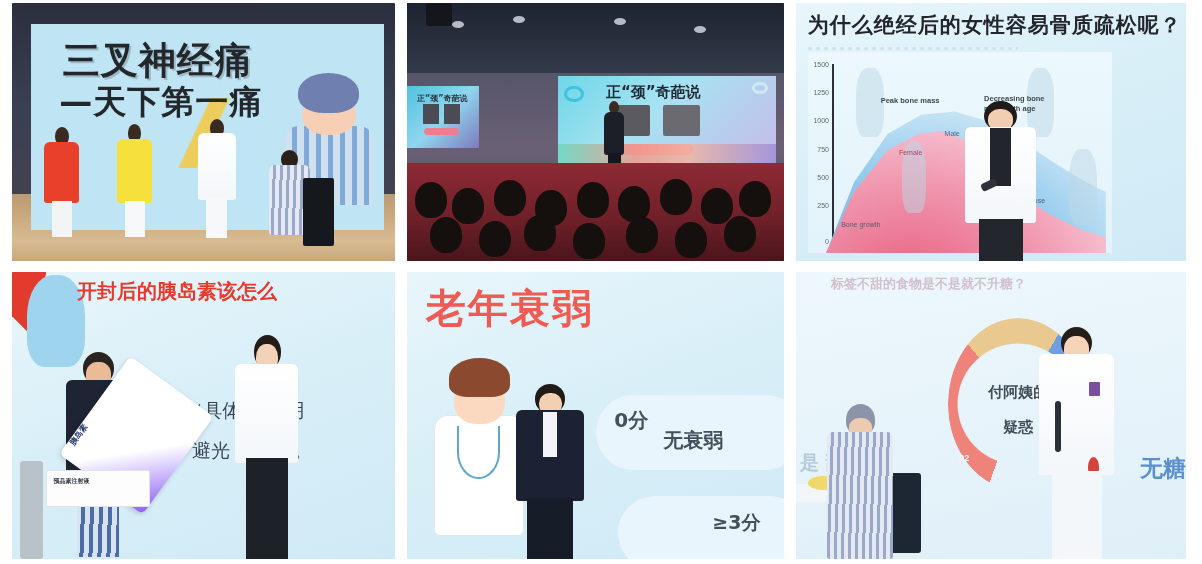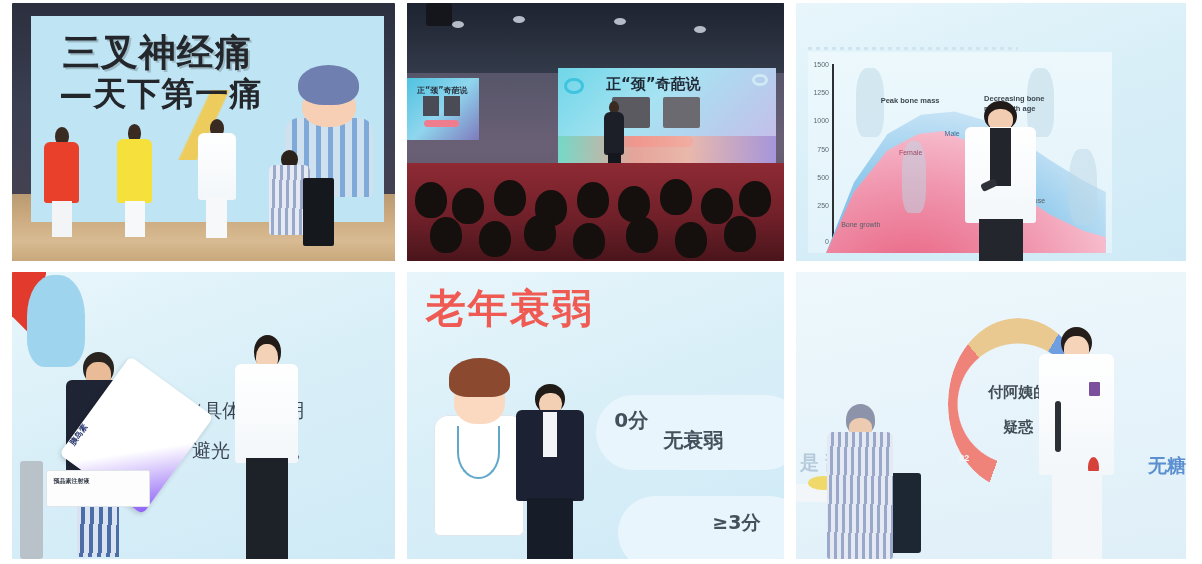--- a/index.html
+++ b/index.html
@@ -29,20 +29,21 @@
     border-radius: 1px;
   }
   .scene { position: absolute; inset: 0; overflow: hidden; }
 
   
   .wall { position:absolute; inset:0; background: linear-gradient(180deg,#2b2f3e 0%,#3a3f52 40%,#4a4352 100%); }
   .screen {
     position: absolute;
     background: #cfe9f5;
     overflow: hidden;
+    margin-top: 8px;
   }
   .floor {
     position:absolute; left:0; right:0; bottom:0;
     background: linear-gradient(180deg,#b99a72 0%,#caa87e 30%,#d8bb92 70%,#c8a87c 100%);
   }
   .slidebg {
     position:absolute; inset:0;
     background: linear-gradient(160deg,#e8f6fb 0%,#d9eff8 45%,#cfeaf6 100%);
   }
 
@@ -149,21 +150,21 @@
   .t6-ring  { position:absolute; left:39%; top:16%; width:36%; height:60%; }
   .t6-arc   { position:absolute; inset:0; border-radius:50%;
               background: conic-gradient(from 200deg, #ef8279 0deg 120deg, #e9c98f 120deg 190deg, #6f9fe0 190deg 280deg, rgba(0,0,0,0) 280deg 360deg);
               -webkit-mask: radial-gradient(circle at 50% 50%, transparent 54%, #000 55%);
               mask: radial-gradient(circle at 50% 50%, transparent 54%, #000 55%);}
   .t6-num   { position:absolute; font-size:9px; color:#f4f8fb; font-family:"Liberation Sans",sans-serif; font-weight:bold;}
   .t6-ringtext { position:absolute; width:100%; text-align:center; font-size:15px; color:#424d57;
               font-family:"DejaVu Sans",sans-serif; font-weight:bold;}
   .t6-q     { position:absolute; left:1%; top:62%; font-size:19px; color:#a8c0d4;
               font-family:"DejaVu Sans",sans-serif; font-weight:bold; white-space:nowrap; opacity:.8;}
-  .t6-r     { position:absolute; right:0%; top:63%; font-size:19px; color:#5b8fd0;
+  .t6-r     { position:absolute; right:0%; top:63%; font-size:23px; color:#5b8fd0;
               font-family:"DejaVu Sans",sans-serif; font-weight:bold; white-space:nowrap;}
   .t6-table { position:absolute; left:0; top:74%; width:22%; height:6%; background:#f2f6f8; border-radius:2px;}
   .t6-chair { position:absolute; left:21%; top:70%; width:11%; height:28%; background:#1d2733; border-radius:3px;}
 
   .pajama { background: repeating-linear-gradient(92deg,#e4e9f3 0 4px,#9aa9c9 4px 7px); }
   .whitecoat { background: linear-gradient(180deg,#ffffff 0%,#f3f7fa 100%); }
 </style>
 </head>
 <body>
 
@@ -261,20 +262,21 @@
         <div class="t2-head" style="left:44%;bottom:2%;"></div>
         <div class="t2-head" style="left:58%;bottom:8%;"></div>
         <div class="t2-head" style="left:71%;bottom:3%;"></div>
         <div class="t2-head" style="left:84%;bottom:9%;"></div>
       </div>
     </div>
   </div>
 
   <div class="tile">
     <div class="scene slidebg">
+      <div class="cn-title t3-head" style="font-size:21px;top:3%;left:3%;">为什么绝经后的女性容易骨质疏松呢？</div>
       <div style="position:absolute;left:3%;top:17%;width:54%;height:3px;background:repeating-linear-gradient(90deg,#cfe4f0 0 4px,transparent 4px 8px);"></div>
 
       <div class="chart-wrap">
 
         <div class="axis-line" style="left:8%;top:6%;width:1.5px;height:88%;"></div>
         <div class="axis-line" style="left:8%;bottom:6%;width:90%;height:1.5px;"></div>
 
         <div style="position:absolute;left:8%;top:0;height:100%;width:0;">
           <div class="ytick" style="top:6%;">1500</div>
           <div class="ytick" style="top:20%;">1250</div>
@@ -314,20 +316,23 @@
       </div>
 
     </div>
   </div>
 
   <div class="tile">
     <div class="scene slidebg">
       <div class="t4-redflag"></div>
       <div class="t4-mascot"></div>
 
+      <div class="t4-title">
+        <span style="color:#e8392c;">开封后的胰岛素该怎么</span>
+      </div>
       <div class="t4-line1">（具体    品说明</div>
       <div class="t4-line2">避光   避震荡。</div>
 
       <div class="person" style="left:14%;top:28%;width:17%;height:70%;">
         <div class="head" style="left:26%;top:0;width:48%;height:16%;background:#2a2420;"></div>
         <div style="position:absolute;left:31%;top:5%;width:38%;height:13%;background:#e9bb97;border-radius:45%;"></div>
         <div class="body" style="left:0%;top:14%;width:100%;height:52%;background:#1e2433;"></div>
         <div class="legs pajama" style="left:18%;top:64%;width:64%;height:38%;background:repeating-linear-gradient(92deg,#d9e2f0 0 5px,#4b6ea8 5px 9px);"></div>
       </div>
       <div class="t4-pen">
@@ -371,20 +376,21 @@
         <div style="position:absolute;left:33%;top:5%;width:34%;height:13%;background:#f3cfb4;border-radius:45%;"></div>
         <div class="body" style="left:0%;top:15%;width:100%;height:52%;background:#1c2233;"></div>
         <div style="position:absolute;left:40%;top:16%;width:20%;height:26%;background:#f2f4f7;"></div>
         <div class="legs" style="left:16%;top:65%;width:68%;height:36%;background:#171c29;"></div>
       </div>
     </div>
   </div>
 
   <div class="tile">
     <div class="scene slidebg" style="background:linear-gradient(170deg,#eef8fc 0%,#e6f3fa 55%,#dfeff8 100%);">
+      <div class="t6-title">标签不甜的食物是不是就不升糖？</div>
 
       <div class="t6-ring">
         <div class="t6-arc"></div>
         <div class="t6-num" style="right:6%;top:6%;">01</div>
         <div class="t6-num" style="left:8%;bottom:16%;">02</div>
         <div class="t6-ringtext" style="top:38%;">付阿姨的</div>
         <div class="t6-ringtext" style="top:58%;">疑惑</div>
       </div>
 
       <div class="t6-q">是         甜的？</div>

